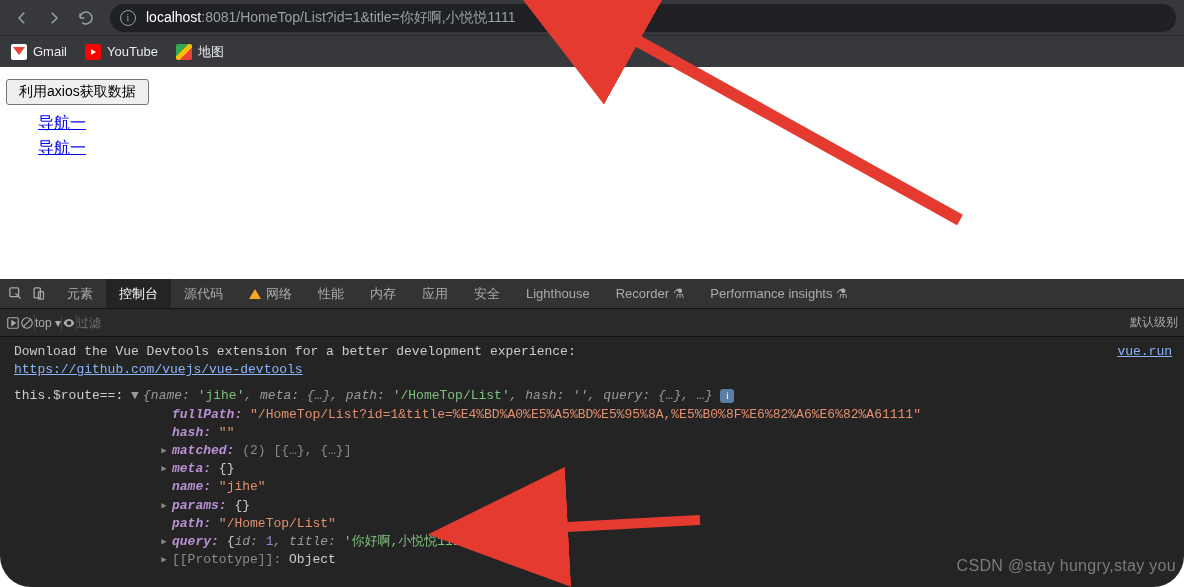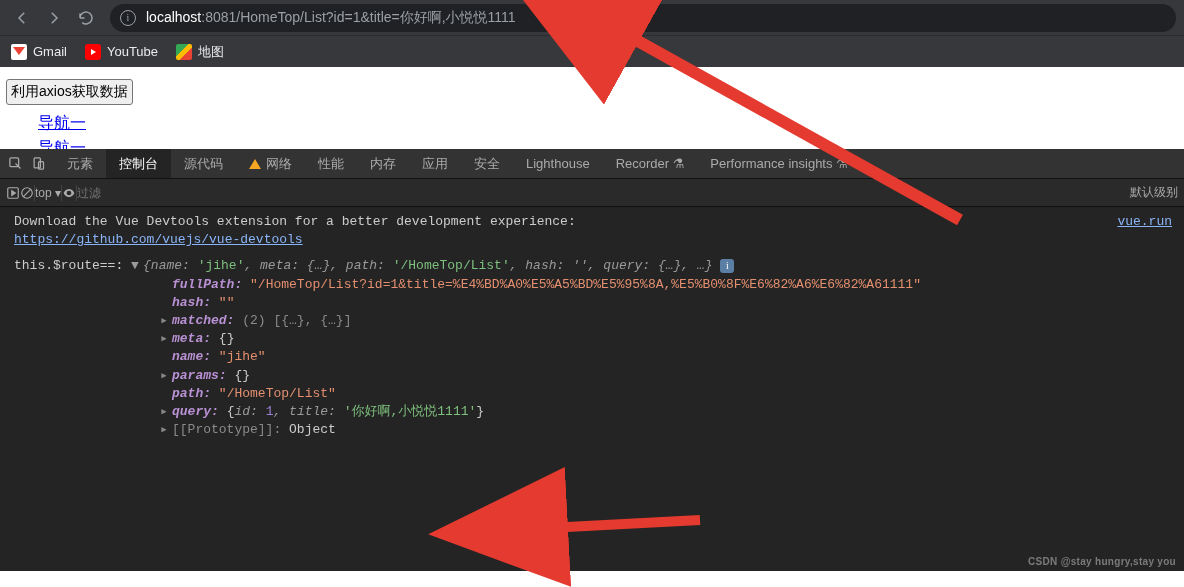--- a/index.html
+++ b/index.html
@@ -84,46 +84,47 @@
     background: #fff;
     padding: 12px 6px 10px 6px;
     height: 190px;
   }
   .btn-native {
     font-family: Arial, sans-serif;
     font-size: 14px;
     background: #efefef;
     border: 1px solid #767676;
     border-radius: 3px;
-    padding: 3px 4px;
+    padding: 3px 12px;
     cursor: pointer;
   }
   .nav-links { margin-top: 8px; }
   .nav-links a {
     display: block;
     color: #0000ee;
     text-decoration: underline;
     font-size: 16px;
     margin-bottom: 4px;
     margin-left: 32px;
   }
   .page ul { margin-top: 14px; padding-left: 36px; }
   .page ul li { margin-bottom: 6px; font-size: 14px; list-style: disc; }
   .page ul li button.btn-native { font-size: 13.5px; }
   
   .devtools {
     position: absolute;
-    left: 0; right: 0; bottom: 16px;
-    height: 422px;
+    left: 0; right: 0; bottom: 0;
+    height: 308px;
     background: #242424;
     color: #ccc;
     font-family: Menlo, Consolas, "Courier New", monospace;
     font-size: 13px;
     display: flex;
     flex-direction: column;
+    border-radius: 31px;
   }
   .dt-tabs {
     height: 30px;
     background: #333;
     display: flex;
     align-items: stretch;
     border-bottom: 1px solid #111;
     font-family: -apple-system, Arial, sans-serif;
     font-size: 13px;
   }
@@ -194,24 +195,23 @@
   }
   .indent1 { padding-left: 160px; }
   .indent-arrow { display:inline-block; width:12px; color:#888; }
   
   .arrow {
     position: absolute;
     pointer-events: none;
     z-index: 9999;
   }
   .watermark {
-    position: absolute; right: 8px; bottom: 20px;
-    color: #7b7b7b; font-size: 10px; letter-spacing: .3px;
+    position: absolute; right: 8px; bottom: 12px;
+    color: #7b7b7b; font-size: 16px; letter-spacing: .3px;
     font-family: Arial, sans-serif;
-    font-weight: bold;
   }
 </style>
 </head>
 <body>
 
 <div class="nav-bar">
   <div class="nav-icon">
     <svg viewBox="0 0 24 24" fill="none" stroke="#9aa0a6" stroke-width="2">
         <path d="M15 5l-7 7 7 7"></path>
       </svg>

